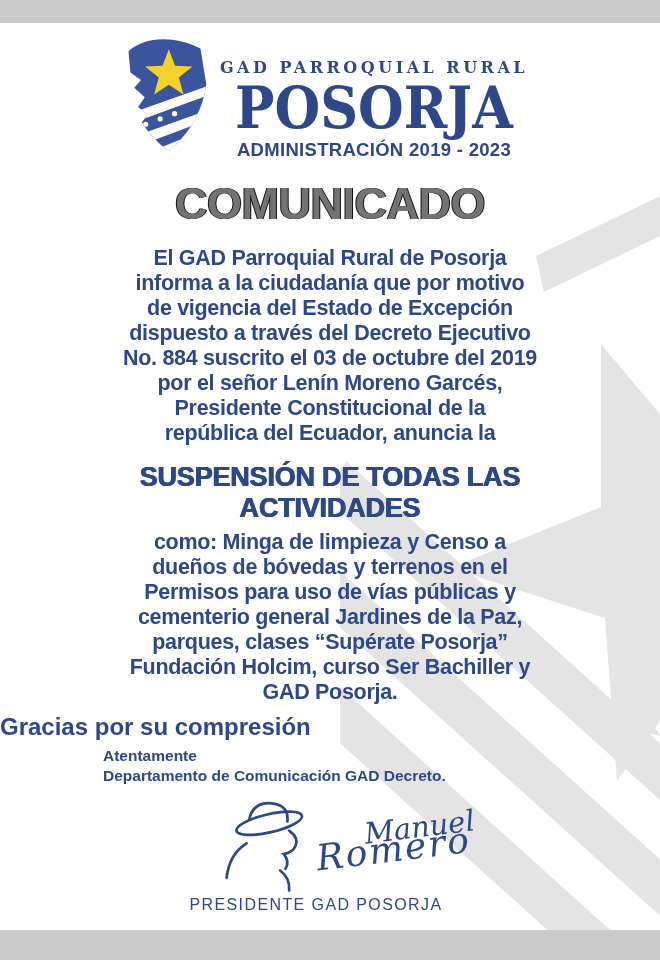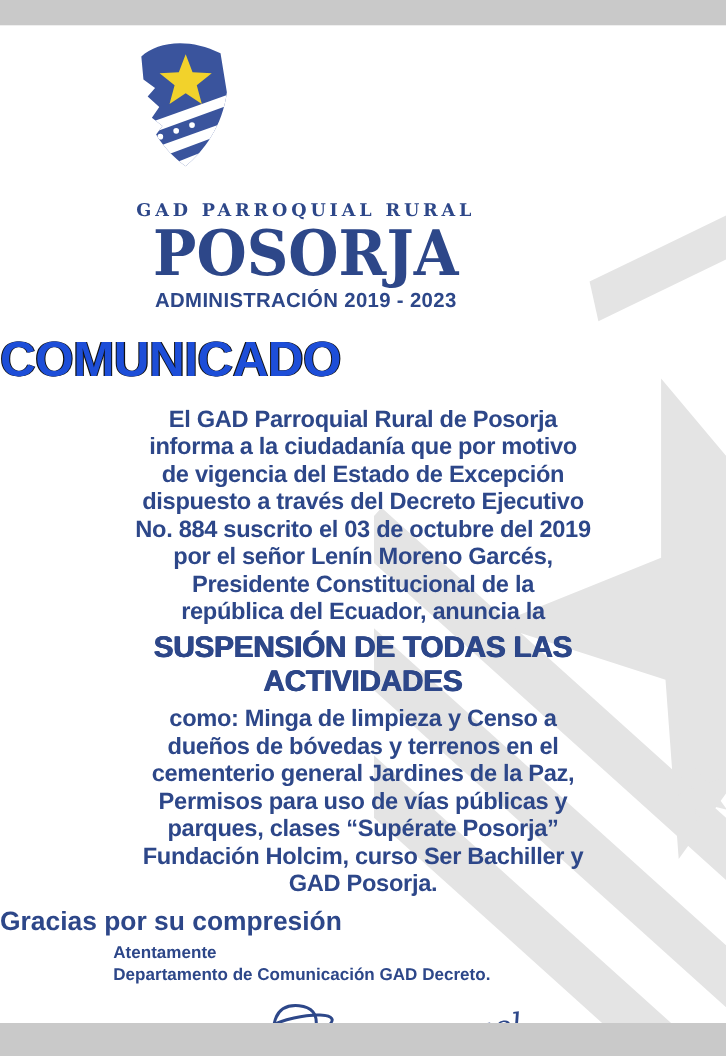--- a/index.html
+++ b/index.html
@@ -6,38 +6,38 @@
   .poster{
     position:relative;width:660px;height:960px;overflow:hidden;background:#ffffff;
     font-family:"Liberation Sans",sans-serif;
   }
   .band{position:absolute;left:0;width:660px;background:#c9c9c9;z-index:2;}
   .band.top{top:0;height:23px;}
   .band.bottom{bottom:0;height:30px;}
   .watermark{position:absolute;left:340px;top:150px;z-index:0;}
   .content{position:relative;z-index:1;padding-top:32px;color:#2d4789;}
   
-  .logo-row{display:flex;margin-left:116px;flex-direction:column;}
+  .logo-row{display:flex;margin-left:116px;}
   .shield{flex:none;width:96px;height:123px;}
   .logo-text{width:312px;margin-left:6px;text-align:center;color:#2d4789;}
   .org-type{font-family:"DejaVu Serif",serif;font-weight:bold;font-size:16px;letter-spacing:3.5px;margin-top:26px;white-space:nowrap;}
   .org-name{font-family:"DejaVu Serif",serif;font-weight:bold;font-size:57px;line-height:54px;margin-top:4px;transform:scaleX(.92);white-space:nowrap;}
   .admin{font-weight:bold;font-size:18.5px;letter-spacing:.3px;margin-top:4px;white-space:nowrap;}
   
   .comunicado{
-    margin:20px 0 0;text-align:left;font-size:45px;line-height:45px;font-weight:bold;
-    color:#1d4ed8;letter-spacing:-.5px;
+    margin:20px 0 0;text-align:center;font-size:45px;line-height:45px;font-weight:bold;
+    color:#737373;letter-spacing:-.5px;
     text-shadow:1px 0 0 #111111,-1px 0 0 #111111;
   }
   
   .para{margin-top:20px;text-align:center;font-weight:bold;font-size:21.5px;line-height:25px;letter-spacing:-.3px;}
   .para .line,.highlight .line{white-space:nowrap;}
   .p2{margin-top:6px;}
   .highlight{
-    margin-top:4px;text-align:center;font-weight:bold;font-size:27px;line-height:31px;letter-spacing:-.2px;
+    margin-top:16px;text-align:center;font-weight:bold;font-size:27px;line-height:31px;letter-spacing:-.2px;
     text-shadow:.5px 0 0 currentColor,-.5px 0 0 currentColor;
   }
   .thanks{margin-top:8px;text-align:left;font-weight:bold;font-size:24px;line-height:27px;}
   .signoff{margin:6px 0 0 103px;font-weight:bold;font-size:15.5px;line-height:20px;}
   
   .signature{position:relative;height:100px;margin-top:6px;}
   .man-svg{position:absolute;left:222px;top:4px;}
   .script{position:absolute;left:316px;top:18px;font-family:"DejaVu Serif",serif;font-style:italic;color:#2d4789;}
   .script-first{display:block;font-size:29px;margin-left:48px;transform:rotate(-7deg);}
   .script-last{display:block;font-size:36px;margin-top:-16px;transform:rotate(-7deg);letter-spacing:2px;}
@@ -104,22 +104,22 @@
       </div>
 
     <div class="highlight">
         <div class="line">SUSPENSIÓN DE TODAS LAS</div>
         <div class="line">ACTIVIDADES</div>
       </div>
 
     <div class="para p2">
         <div class="line">como: Minga de limpieza y Censo a</div>
         <div class="line">dueños de bóvedas y terrenos en el</div>
+        <div class="line">Permisos para uso de vías públicas y</div>
         <div class="line">cementerio general Jardines de la Paz,</div>
-        <div class="line">Permisos para uso de vías públicas y</div>
         <div class="line">parques, clases “Supérate Posorja”</div>
         <div class="line">Fundación Holcim, curso Ser Bachiller y</div>
         <div class="line">GAD Posorja.</div>
       </div>
 
     <div class="thanks">Gracias por su compresión</div>
 
     <div class="signoff">
       <div>Atentamente</div>
       <div>Departamento de Comunicación GAD Decreto.</div>

